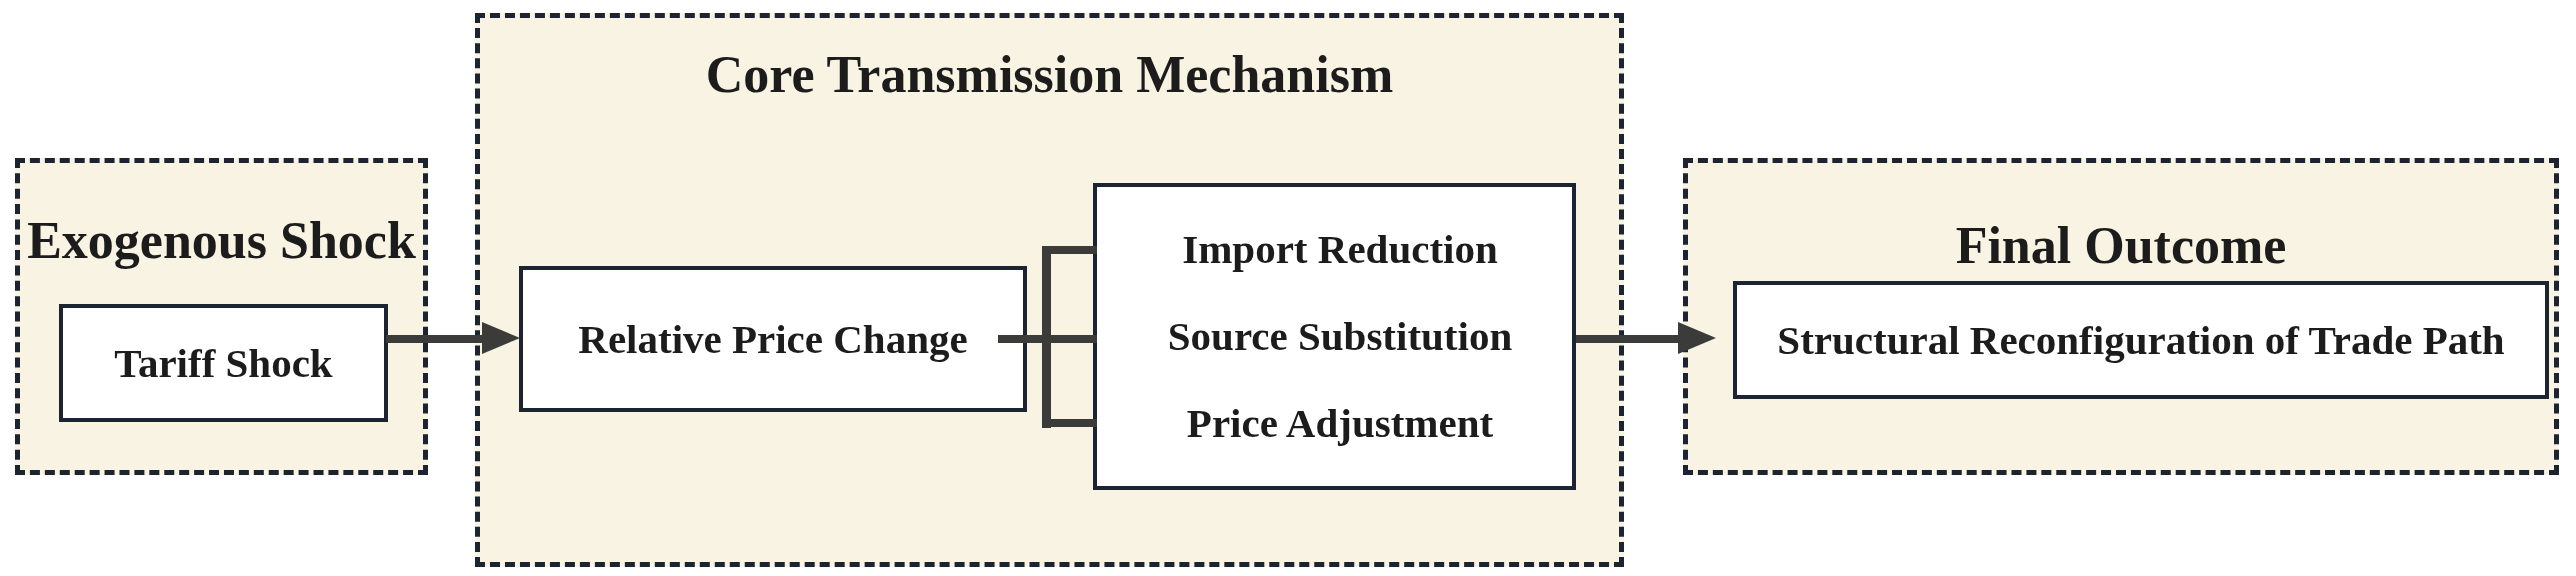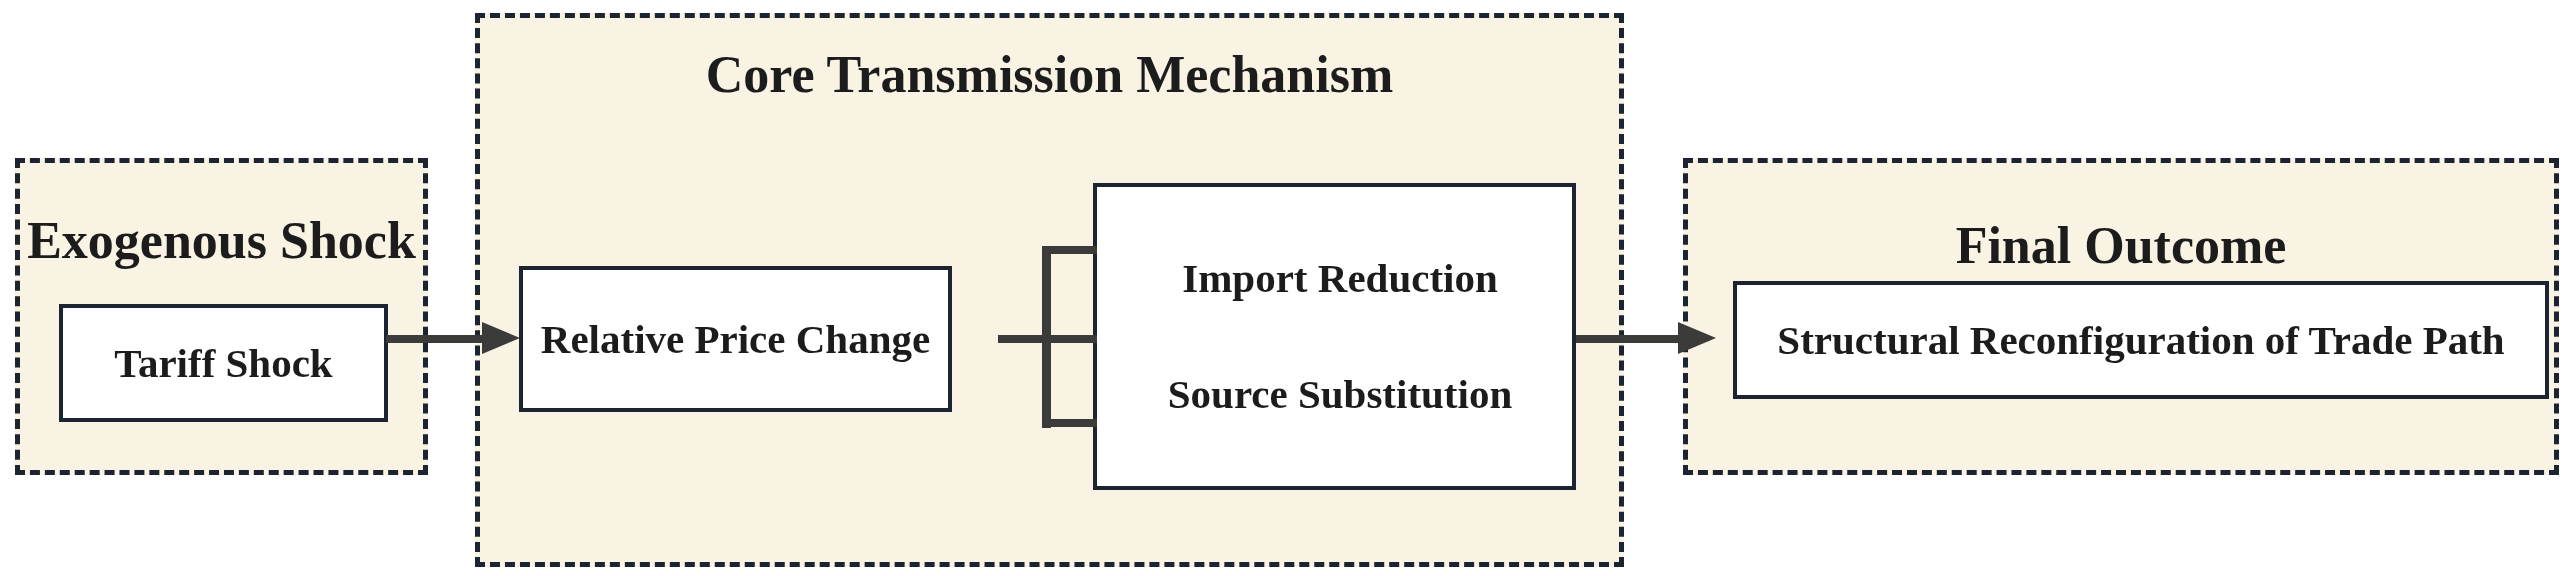--- a/index.html
+++ b/index.html
@@ -50,21 +50,21 @@
     justify-content: center;
   }
   .node-label {
     font-size: 41px;
     line-height: 49px;
     font-weight: 700;
     text-align: center;
     white-space: nowrap;
   }
   #node-tariff   { left: 39px;  top: 117px; width: 329px; height: 118px; margin-top: 24px; }
-  #node-rpc      { left: 39px;  top: 248px; width: 433px; height: 146px; }
+  #node-rpc      { left: 39px;  top: 248px; width: 508px; height: 146px; }
   #node-outcomes {
     left: 613px; top: 165px; width: 483px; height: 307px;
     flex-direction: column;
     justify-content: space-evenly;
     padding-left: 11px;
   }
   #node-final    { left: 29px;  top: 118px; width: 816px; height: 118px; margin-left: 16px; }
 
   
   .hline, .vline {
@@ -101,20 +101,21 @@
   </section>
 
   <section class="panel" id="panel-core">
     <h2 class="panel-title">Core Transmission Mechanism</h2>
     <div class="node" id="node-rpc">
       <span class="node-label">Relative Price Change</span>
     </div>
     <div class="node" id="node-outcomes">
       <span class="node-label">Import Reduction</span>
       <span class="node-label">Source Substitution</span>
+      <span class="node-label">Price Adjustment</span>
     </div>
   </section>
 
   <section class="panel" id="panel-final">
     <h2 class="panel-title">Final Outcome</h2>
     <div class="node" id="node-final">
       <span class="node-label">Structural Reconfiguration of Trade Path</span>
     </div>
   </section>
 

